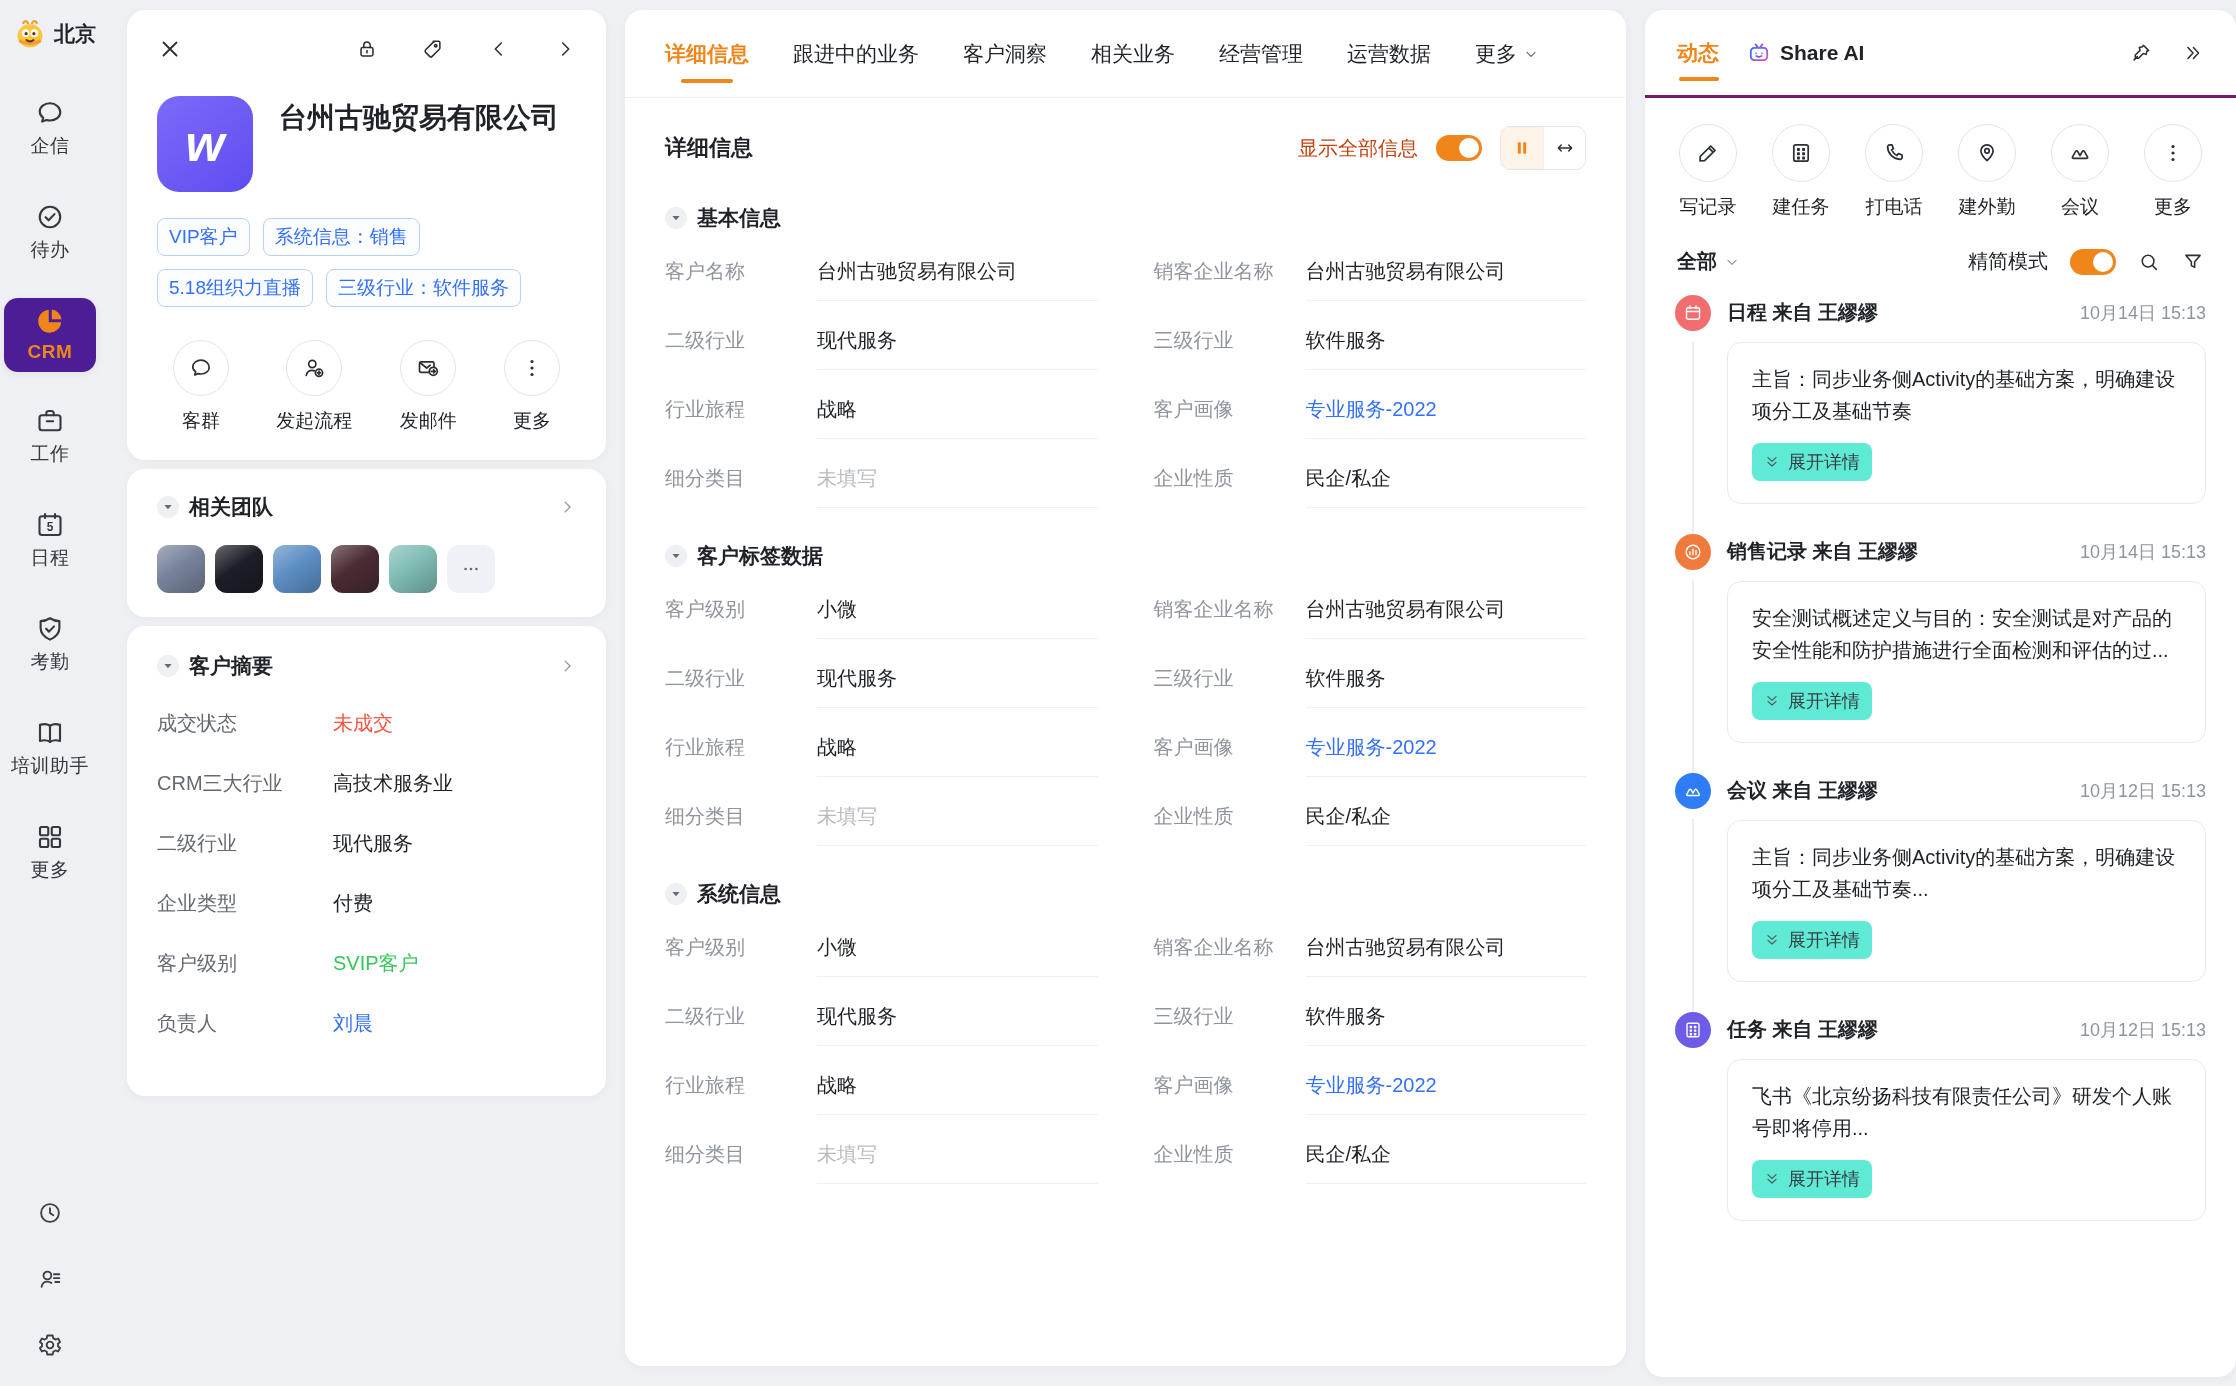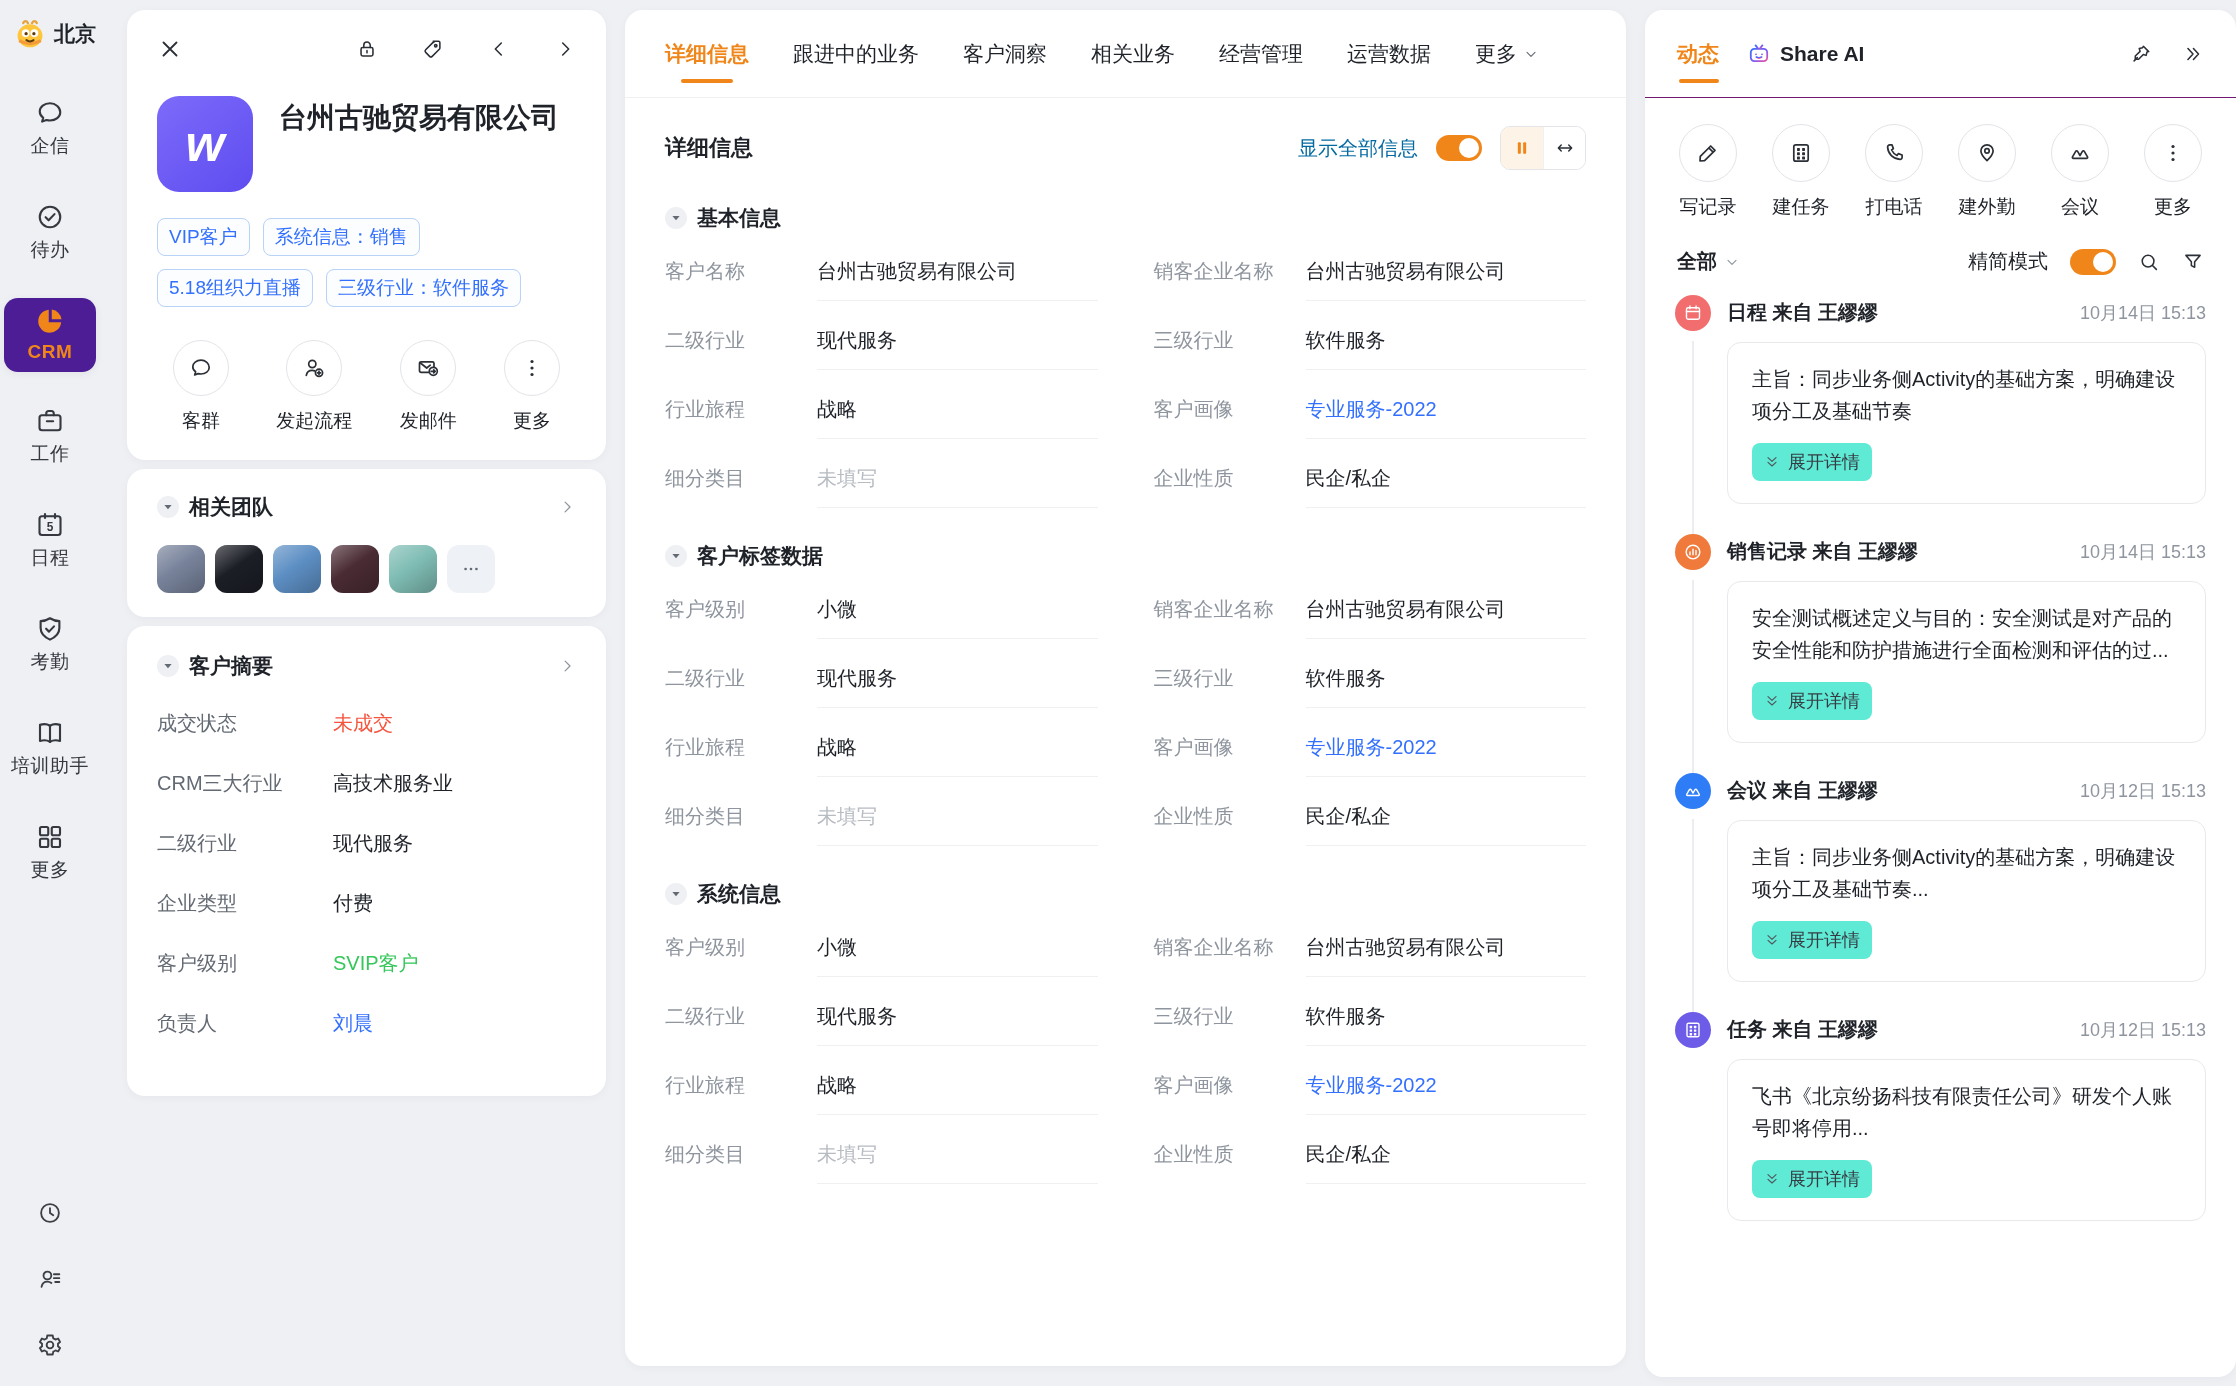--- a/index.html
+++ b/index.html
@@ -68,42 +68,42 @@
   .tabbar { height:88px; display:flex; align-items:center; gap:44px; padding:0 40px; border-bottom:1px solid #eff0f2; }
   .tab { font-size:21px; color:#1f2329; position:relative; height:100%; display:flex; align-items:center; gap:6px; cursor:pointer; white-space:nowrap; }
   .tab.active { color:#f08619; font-weight:700; }
   .tab.active::after { content:""; position:absolute; left:50%; transform:translateX(-50%); bottom:14px; width:52px; height:4px; border-radius:2px; background:#f08619; }
   .tab .icn { color:#646a73; }
 
   .mid-body { padding:28px 40px 0; }
   .mid-titlerow { display:flex; align-items:center; }
   .mid-title { font-size:22px; font-weight:700; }
   .mid-controls { margin-left:auto; display:flex; align-items:center; gap:18px; }
-  .switch-label { font-size:20px; color:#0369a1; }
+  .switch-label { font-size:20px; color:#c2410c; }
   .toggle { width:46px; height:26px; border-radius:13px; background:#d0d3d9; position:relative; cursor:pointer; flex:none; }
   .toggle.on { background:#f08619; }
   .toggle::after { content:""; position:absolute; top:3px; left:3px; width:20px; height:20px; border-radius:50%; background:#fff; }
   .toggle.on::after { left:auto; right:3px; }
   .seg { display:flex; border:1px solid #e2e4e8; border-radius:10px; overflow:hidden; }
   .seg-btn { width:42px; height:42px; display:flex; align-items:center; justify-content:center; color:#2b2f36; cursor:pointer; background:#fff; }
   .seg-btn.active { background:#fdf3e6; color:#f08619; }
   .seg-btn + .seg-btn { border-left:1px solid #eef0f2; }
 
   .dsec { margin-top:34px; }
   .dsec-rows { }
   .drow { display:grid; grid-template-columns:1fr 1fr; column-gap:56px; }
   .dcell { display:flex; align-items:baseline; padding:26px 0 0; }
   .dlabel { width:152px; flex:none; color:#8f959e; }
   .dvalue { flex:1; border-bottom:1px solid #eff0f2; padding-bottom:15px; min-height:33px; }
   .dvalue.link { color:#3370ff; }
   .dvalue.placeholder { color:#b7bbc2; }
 
   
   .col-right { left:1645px; top:10px; width:591px; height:1367px; display:flex; flex-direction:column; }
-  .r-tabbar { height:88px; display:flex; align-items:center; gap:28px; padding:0 32px; border-bottom:1px solid #701a75; flex:none; }
+  .r-tabbar { height:88px; display:flex; align-items:center; gap:28px; padding:0 32px; border-bottom:3px solid #701a75; flex:none; }
   .r-tab { font-size:21px; font-weight:700; position:relative; height:100%; display:flex; align-items:center; gap:9px; cursor:pointer; }
   .r-tab.active { color:#f08619; }
   .r-tab.active::after { content:""; position:absolute; left:2px; bottom:14px; width:40px; height:4px; border-radius:2px; background:#f08619; }
   .r-tools { margin-left:auto; display:flex; gap:30px; color:#2b2f36; }
   .r-actions { padding:26px 34px 8px; display:flex; justify-content:space-between; flex:none; }
   .r-filterrow { padding:20px 32px 14px; display:flex; align-items:center; flex:none; }
   .filter-left { display:flex; align-items:center; gap:7px; font-size:20px; font-weight:700; cursor:pointer; }
   .filter-left .icn { color:#8f959e; }
   .filter-right { margin-left:auto; display:flex; align-items:center; gap:22px; color:#2b2f36; }
   .compact-label { font-size:20px; color:#1f2329; }

